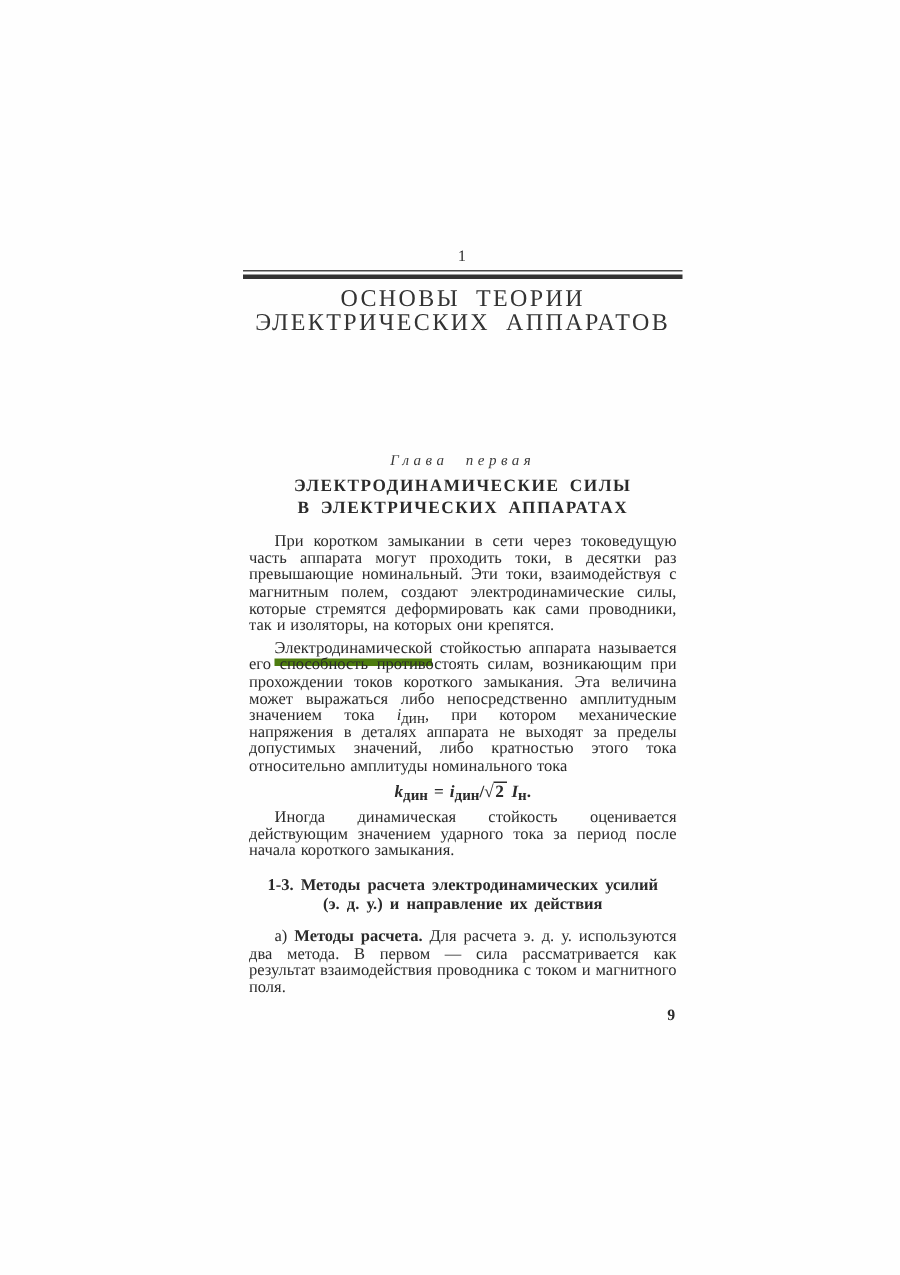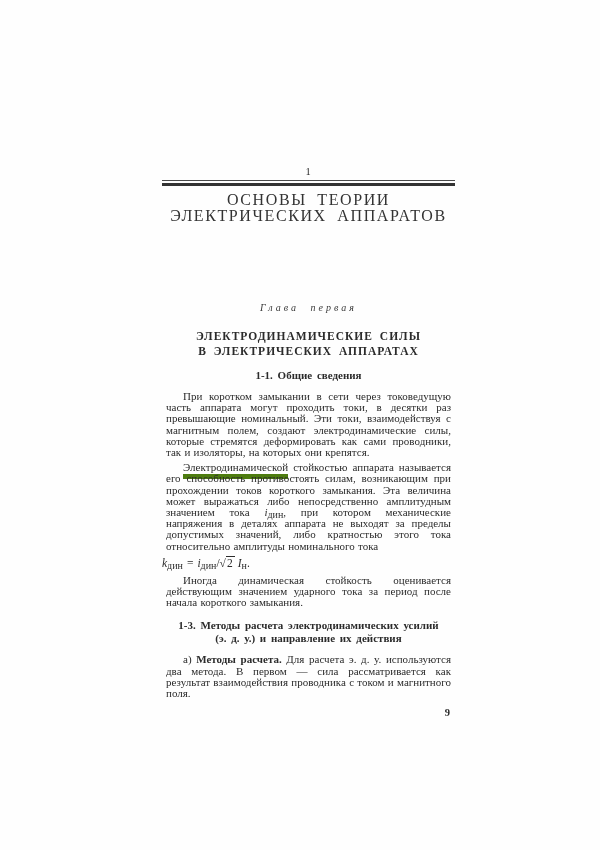--- a/index.html
+++ b/index.html
@@ -52,21 +52,21 @@
   .chapter-label {
     margin-top: 78px;
     text-align: center;
     font-style: italic;
     font-size: 10px;
     letter-spacing: 3px;
     word-spacing: 6px;
     color: #3a3a3a;
   }
   .chapter-title {
-    margin-top: 16px;
+    margin-top: 4px;
     text-align: center;
     font-weight: bold;
     font-size: 11.5px;
     line-height: 15px;
     letter-spacing: 1px;
     word-spacing: 3px;
   }
   .sec-heading {
     margin-top: 10px;
     text-align: center;
@@ -91,22 +91,24 @@
   sub {
     font-size: 10px;
     font-style: normal;
     line-height: 0;
     vertical-align: -2px;
     letter-spacing: 0;
   }
   var { font-style: italic; }
   .formula {
     margin: 4px 0 3px 0;
+    text-align: center;
     font-size: 11.5px;
     line-height: 15px;
+    font-weight: bold;
   }
   .formula .op { padding: 0 4px; }
   .radicand {
     border-top: 1px solid #2b2b2b;
     padding: 0 2px 0 1px;
   }
   .rhs-gap { padding-left: 3px; }
   .sec2-heading { margin-top: 11px; }
   .pagenum {
     margin-top: 8px;
@@ -131,21 +133,20 @@
       <div>ЭЛЕКТРИЧЕСКИХ АППАРАТОВ</div>
     </div>
 
     <div class="chapter-label">Глава первая</div>
 
     <div class="chapter-title">
       <div>ЭЛЕКТРОДИНАМИЧЕСКИЕ СИЛЫ</div>
       <div>В ЭЛЕКТРИЧЕСКИХ АППАРАТАХ</div>
     </div>
 
-    <div class="sec-heading">1-1. Общие сведения</div>
 
     <p class="body first">При коротком замыкании в сети через токоведущую часть аппарата могут проходить токи, в десятки раз превышающие номинальный. Эти токи, взаимодействуя с магнитным полем, создают электродинамические силы, которые стремятся деформировать как сами проводники, так и изоляторы, на которых они крепятся.</p>
 
     <p class="body"><span class="u">Электродинамической</span><span> стойкостью аппарата называется его способность противостоять силам, возникающим при прохождении токов короткого замыкания. Эта величина может выражаться либо непосредственно амплитудным значением тока </span><var>i</var><sub>дин</sub><span>, при котором механические напряжения в деталях аппарата не выходят за пределы допустимых значений, либо кратностью этого тока относительно амплитуды номинального тока</span></p>
 
     <div class="formula"><var>k</var><sub>дин</sub><span class="op">=</span><var>i</var><sub>дин</sub><span>/</span><span>√</span><span class="radicand">2</span><var class="rhs-gap">I</var><sub>н</sub><span>.</span></div>
 
     <p class="body">Иногда динамическая стойкость оценивается действующим значением ударного тока за период после начала короткого замыкания.</p>
 
     <div class="sec-heading sec2-heading">

